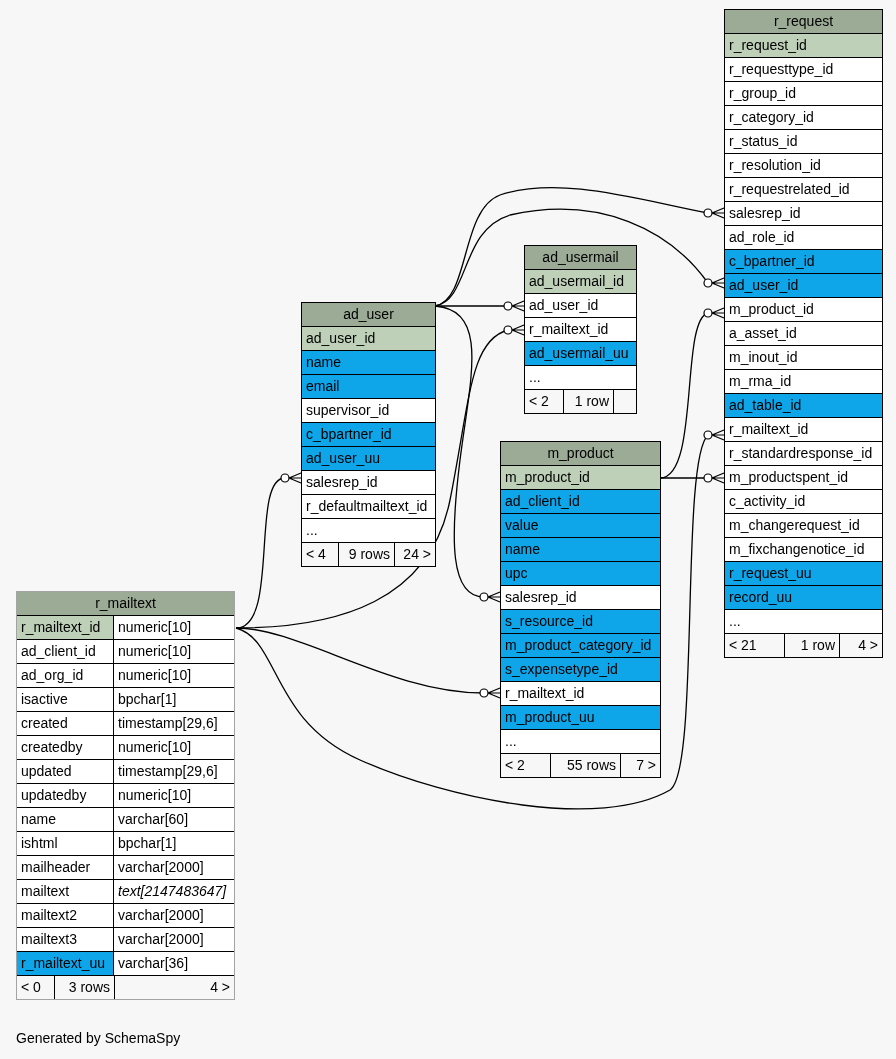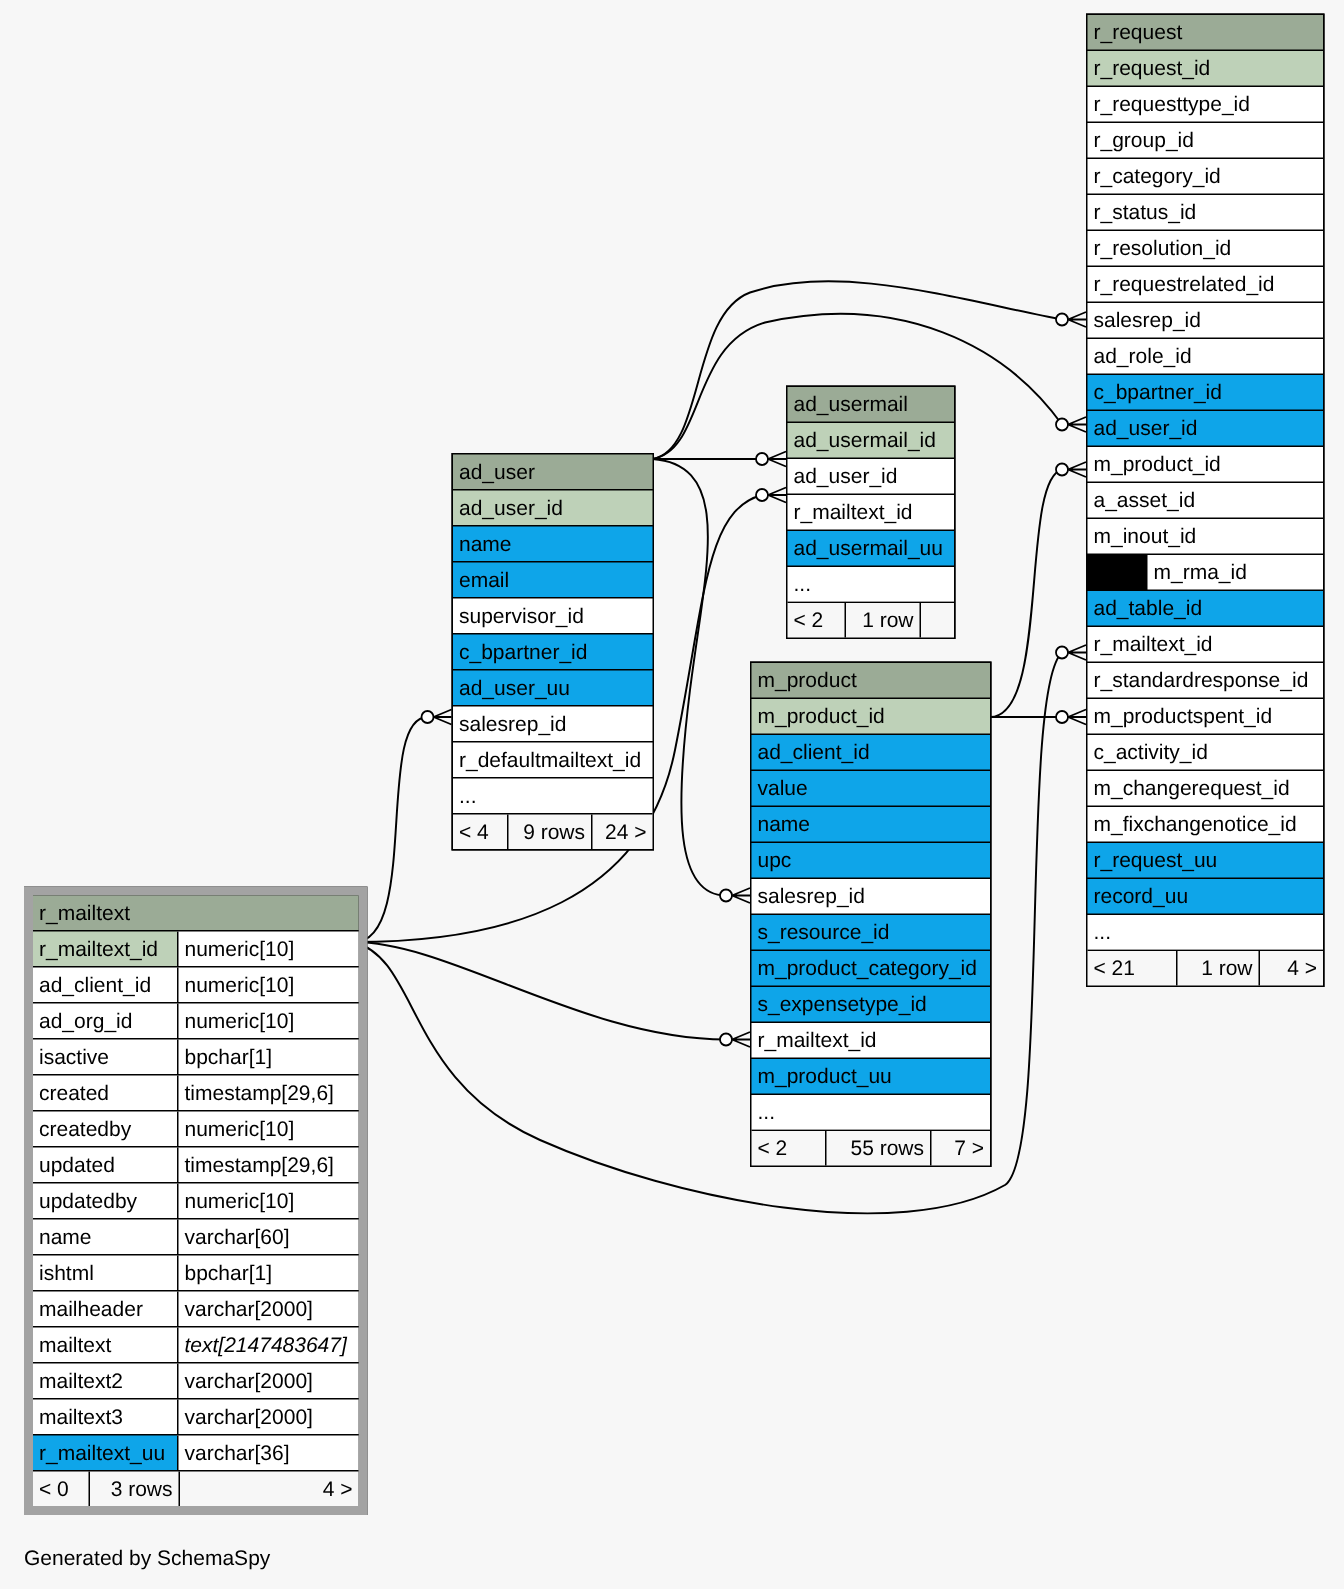--- a/index.html
+++ b/index.html
@@ -1,24 +1,24 @@
 <!DOCTYPE html>
 <html><head>
 <meta charset="utf-8">
 <style>
   html, body { margin:0; padding:0; }
   body { width:896px; height:1059px; background:#f7f7f7; position:relative; overflow:hidden;
          font-family:"Liberation Sans", sans-serif; font-size:14px; color:#000; }
   svg.edges { position:absolute; left:0; top:0; width:896px; height:1059px; pointer-events:none; }
   .tbl { position:absolute; border:1px solid #000; background:#000; }
-  .tbl.thick { border:6px solid #a3a3a3; }
+  .tbl.thick { border:1px solid #a3a3a3; }
   .tbl .row { display:flex; height:23px; border-top:1px solid #000; }
   .tbl .row:first-child { border-top:none; }
   .tbl .cell { box-sizing:border-box; padding:0 4px; line-height:23px; white-space:nowrap; overflow:hidden; }
-  .hdr { background:#9bab96; width:100%; }
+  .hdr { background:#9bab96; text-align:center; width:100%; }
   .pk { background:#bed1b8; }
   .idx { background:#0ea5e9; }
   .plain { background:#ffffff; }
   .foot { background:#f7f7f7; }
   .foot .cell { border-left:1px solid #000; }
   .foot .cell:first-child { border-left:none; }
   .r { text-align:right; }
   .typecell { border-left:1px solid #000; background:#fff; }
   .footer-text { position:absolute; left:16px; top:1030px; font-size:14px; }
 </style>
@@ -114,21 +114,21 @@
     <div class="row">
       <div class="cell plain" style="width: 100%;">m_product_id</div>
     </div>
     <div class="row">
       <div class="cell plain" style="width: 100%;">a_asset_id</div>
     </div>
     <div class="row">
       <div class="cell plain" style="width: 100%;">m_inout_id</div>
     </div>
     <div class="row">
-      <div class="cell plain" style="width: 100%; margin-left: 40px;">m_rma_id</div>
+      <div class="cell plain" style="width: 100%;">m_rma_id</div>
     </div>
     <div class="row">
       <div class="cell idx" style="width: 100%;">ad_table_id</div>
     </div>
     <div class="row">
       <div class="cell plain" style="width: 100%;">r_mailtext_id</div>
     </div>
     <div class="row">
       <div class="cell plain" style="width: 100%;">r_standardresponse_id</div>
     </div>
@@ -191,21 +191,21 @@
     <div class="row">
       <div class="cell plain" style="width: 100%;">...</div>
     </div>
     <div class="row foot">
       <div class="cell" style="width: 36px;">&lt; 4</div>
       <div class="cell r" style="width: 56px;">9 rows</div>
       <div class="cell r" style="flex: 1 1 0%;">24 &gt;</div>
     </div>
   </div>
 
-<div class="tbl" style="left:524px; top:245px; width:111px;margin-top:12px;">
+<div class="tbl" style="left:524px; top:245px; width:111px;">
     <div class="row">
       <div class="cell hdr">ad_usermail</div>
     </div>
     <div class="row">
       <div class="cell pk" style="width: 100%;">ad_usermail_id</div>
     </div>
     <div class="row">
       <div class="cell plain" style="width: 100%;">ad_user_id</div>
     </div>
     <div class="row">

